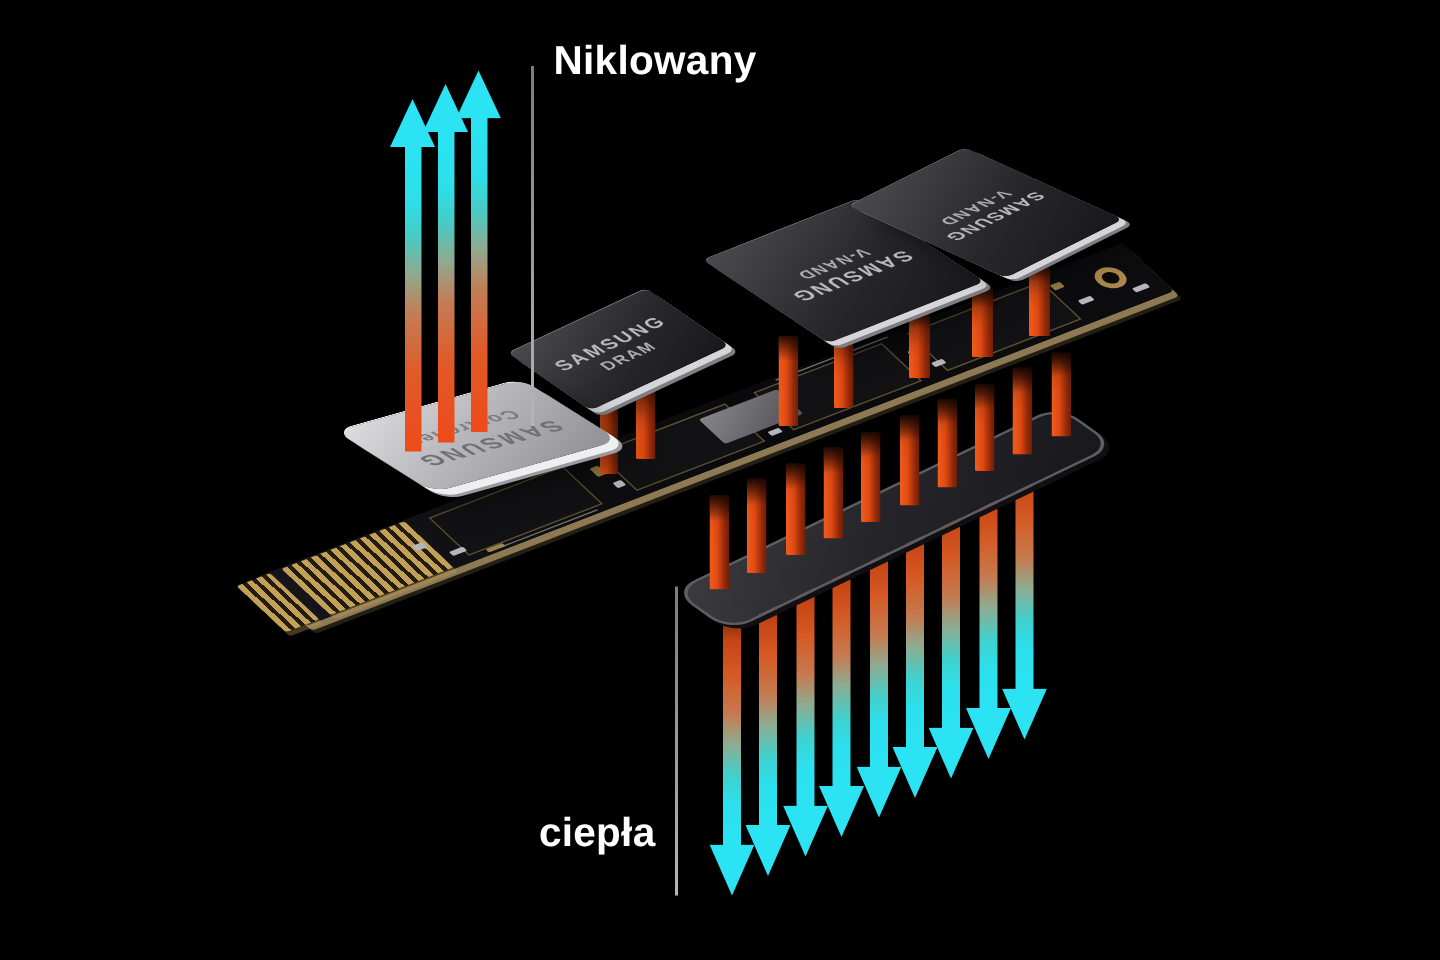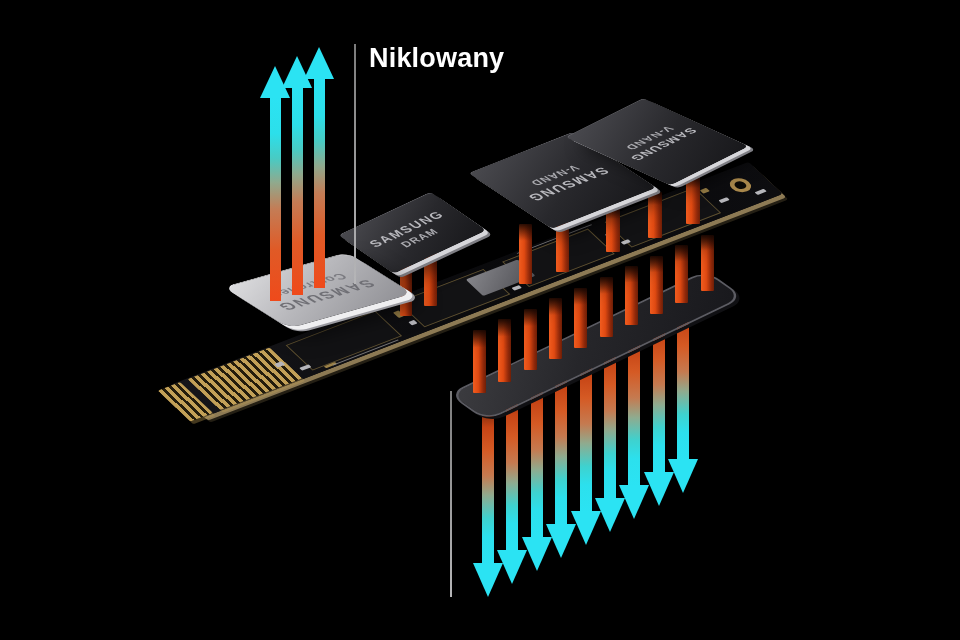--- a/index.html
+++ b/index.html
@@ -2,21 +2,21 @@
 <html style="--background: #000000; --cyan: #2BE3F3; --orange: #EF4A1B; --label_text: #FFFFFF; --leader_line: #9A9A9A;"><head>
 <meta charset="utf-8">
 <style>
   html,body{margin:0;padding:0;background:#000;}
   #scene{position:relative;width:960px;height:640px;background:var(--background,#000);
          overflow:hidden;font-family:"Liberation Sans",sans-serif;}
 
   
   .callout{position:absolute;color:var(--label_text,#fff);font-weight:bold;
            font-size:27px;letter-spacing:.2px;}
-  .callout-top{left:369px;top:42px;line-height:33px;text-align:left;}
+  .callout-top{left:369px;top:24px;line-height:33px;text-align:left;}
   .callout-bottom{left:137px;top:539px;width:300px;line-height:32px;text-align:right;}
   .leader{position:absolute;width:2px;background:linear-gradient(180deg,#7c7c7c,#b6b6b8);}
   .leader-top{left:354px;top:44px;height:240px;}
   .leader-bottom{left:450px;top:391px;height:206px;}
 
   
   .arrow{position:absolute;width:30px;display:flex;flex-direction:column;align-items:center;}
   .arrow .head{flex:none;width:30px;background:var(--cyan,#2BE3F3);}
   .arrow.up .head{height:32px;clip-path:polygon(50% 0,100% 100%,0 100%);}
   .arrow.down .head{height:34px;clip-path:polygon(0 0,100% 0,50% 100%);}
@@ -216,15 +216,16 @@
       </div>
     </div>
 
   <div class="leader leader-top"></div>
   <div class="callout callout-top">
     <div>Niklowany</div>
   </div>
 
   <div class="leader leader-bottom"></div>
   <div class="callout callout-bottom">
+    <div>ciepła</div>
   </div>
 
 </div>
 
 </body></html>

